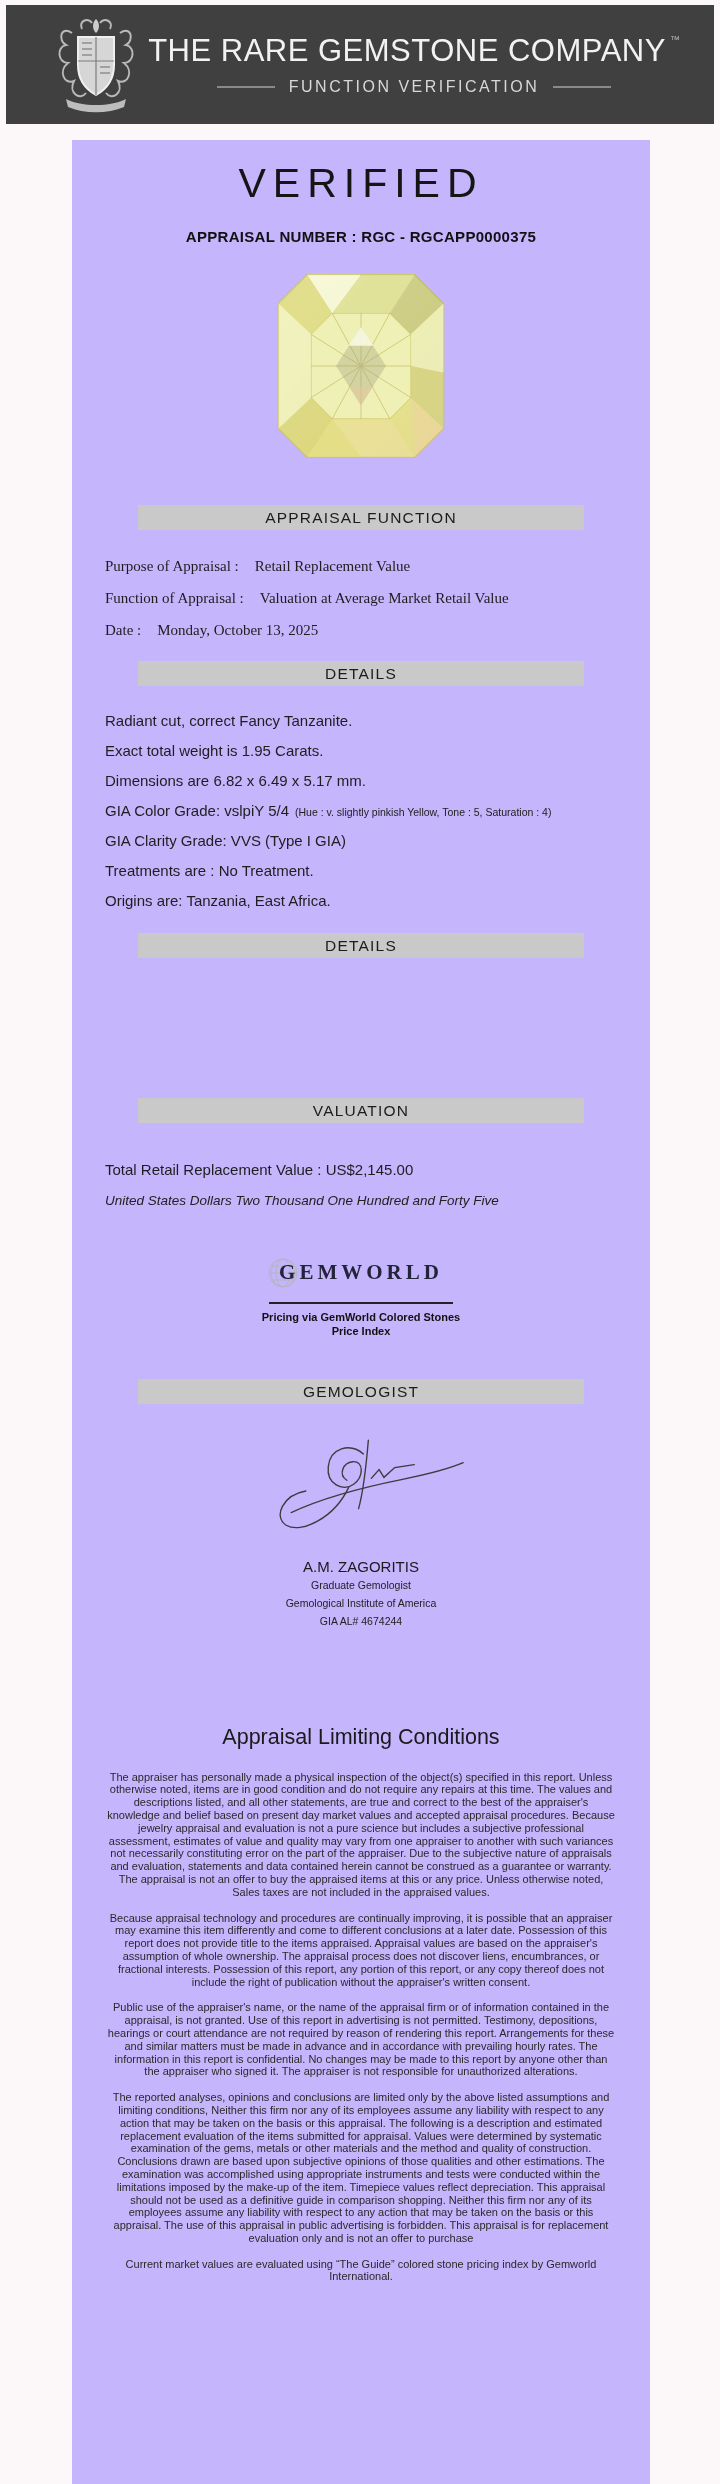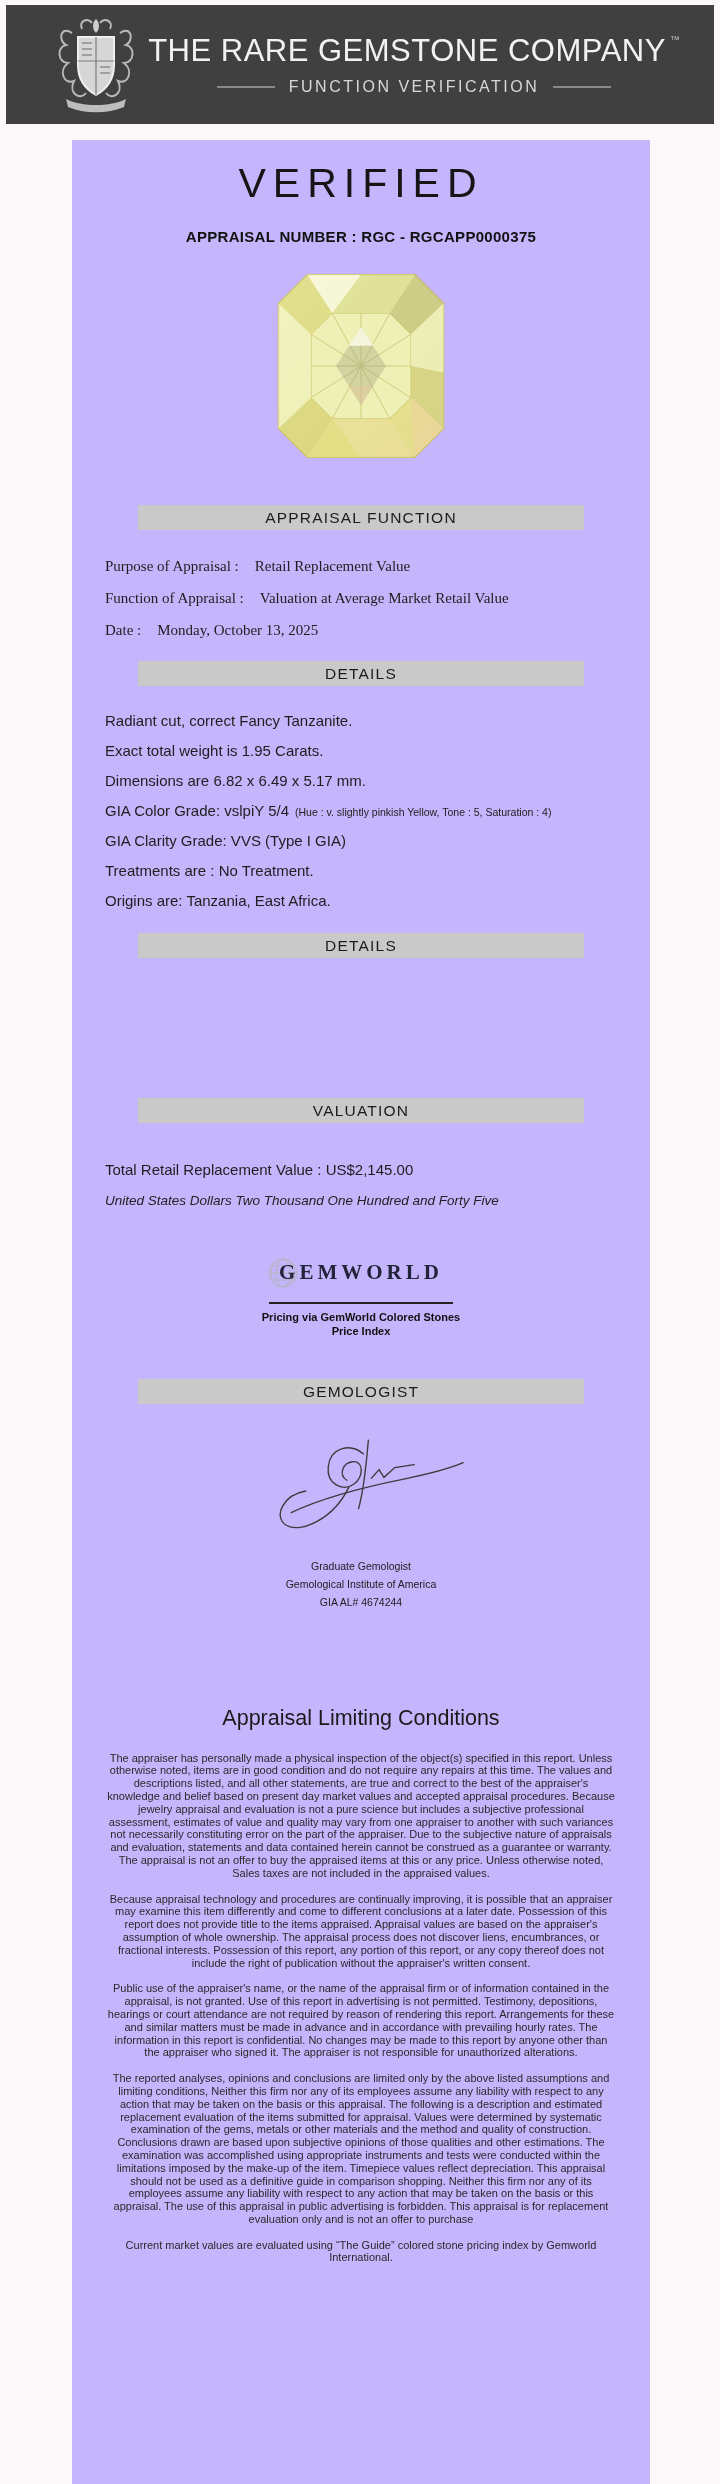--- a/index.html
+++ b/index.html
@@ -204,20 +204,21 @@
   <div class="gemologist-content">
     <svg class="signature" width="215" height="118" viewBox="0 0 220 120">
       <g fill="none" stroke="#3c3c3c" stroke-width="1.4" stroke-linecap="round">
         <path d="M117,6 C115,30 112,58 107,76"></path>
         <path d="M112,20 C98,8 78,14 76,33 C74,51 91,59 102,51 C112,44 113,27 101,28 C91,29 86,41 95,47"></path>
         <path d="M38,80 C72,64 122,52 152,46 C172,42 198,36 214,29"></path>
         <path d="M97,54 C82,86 48,102 33,93 C19,84 30,62 53,58"></path>
         <path d="M120,45 l8,-9 l5,8 l11,-10 l20,-3"></path>
       </g>
     </svg>
+    <div class="gemo-name">A.M. ZAGORITIS</div>
     <div class="gemo-cred">Graduate Gemologist</div>
     <div class="gemo-cred">Gemological Institute of America</div>
     <div class="gemo-cred">GIA AL# 4674244</div>
   </div>
 
   <div class="alc">
     <div class="alc-title">Appraisal Limiting Conditions</div>
     <p class="first">The appraiser has personally made a physical inspection of the object(s) specified in this report. Unless otherwise noted, items are in good condition and do not require any repairs at this time. The values and descriptions listed, and all other statements, are true and correct to the best of the appraiser's knowledge and belief based on present day market values and accepted appraisal procedures. Because jewelry appraisal and evaluation is not a pure science but includes a subjective professional assessment, estimates of value and quality may vary from one appraiser to another with such variances not necessarily constituting error on the part of the appraiser. Due to the subjective nature of appraisals and evaluation, statements and data contained herein cannot be construed as a guarantee or warranty. The appraisal is not an offer to buy the appraised items at this or any price. Unless otherwise noted, Sales taxes are not included in the appraised values.</p>
     <p>Because appraisal technology and procedures are continually improving, it is possible that an appraiser may examine this item differently and come to different conclusions at a later date. Possession of this report does not provide title to the items appraised. Appraisal values are based on the appraiser's assumption of whole ownership. The appraisal process does not discover liens, encumbrances, or fractional interests. Possession of this report, any portion of this report, or any copy thereof does not include the right of publication without the appraiser's written consent.</p>
     <p>Public use of the appraiser's name, or the name of the appraisal firm or of information contained in the appraisal, is not granted. Use of this report in advertising is not permitted. Testimony, depositions, hearings or court attendance are not required by reason of rendering this report. Arrangements for these and similar matters must be made in advance and in accordance with prevailing hourly rates. The information in this report is confidential. No changes may be made to this report by anyone other than the appraiser who signed it. The appraiser is not responsible for unauthorized alterations.</p>

